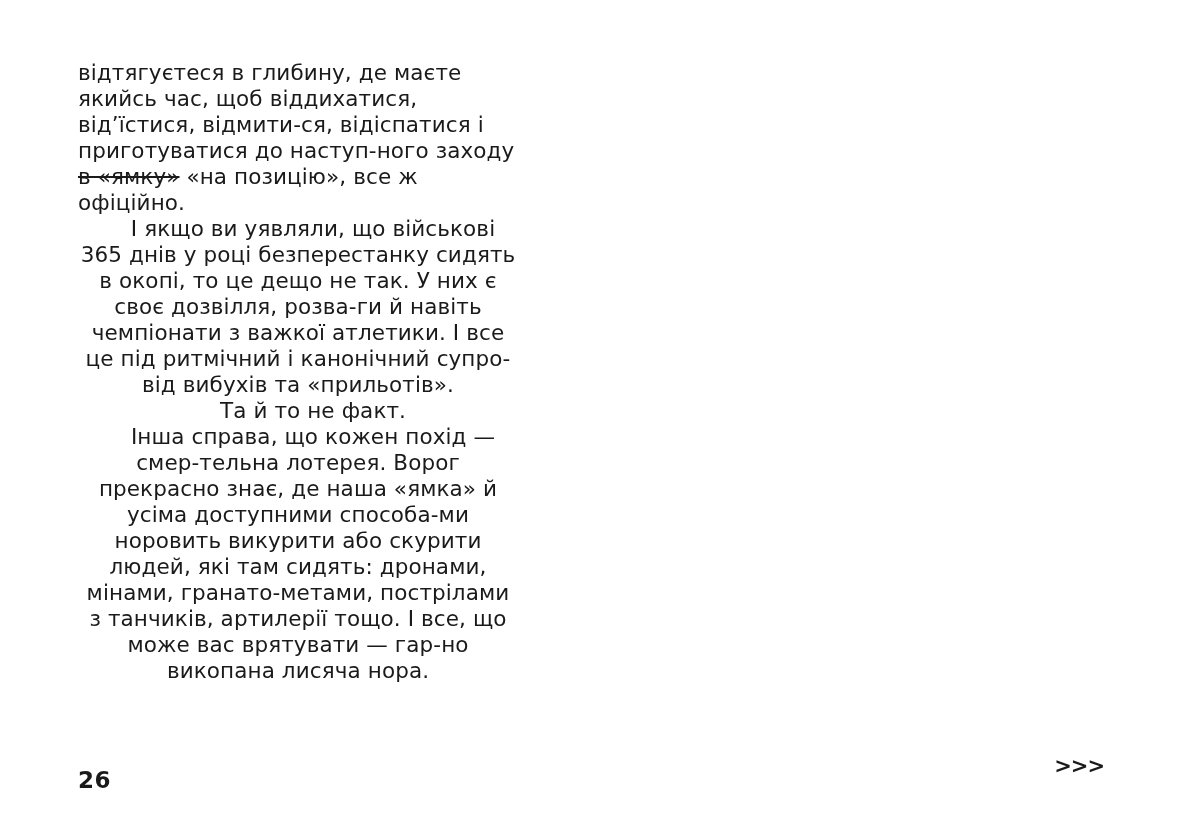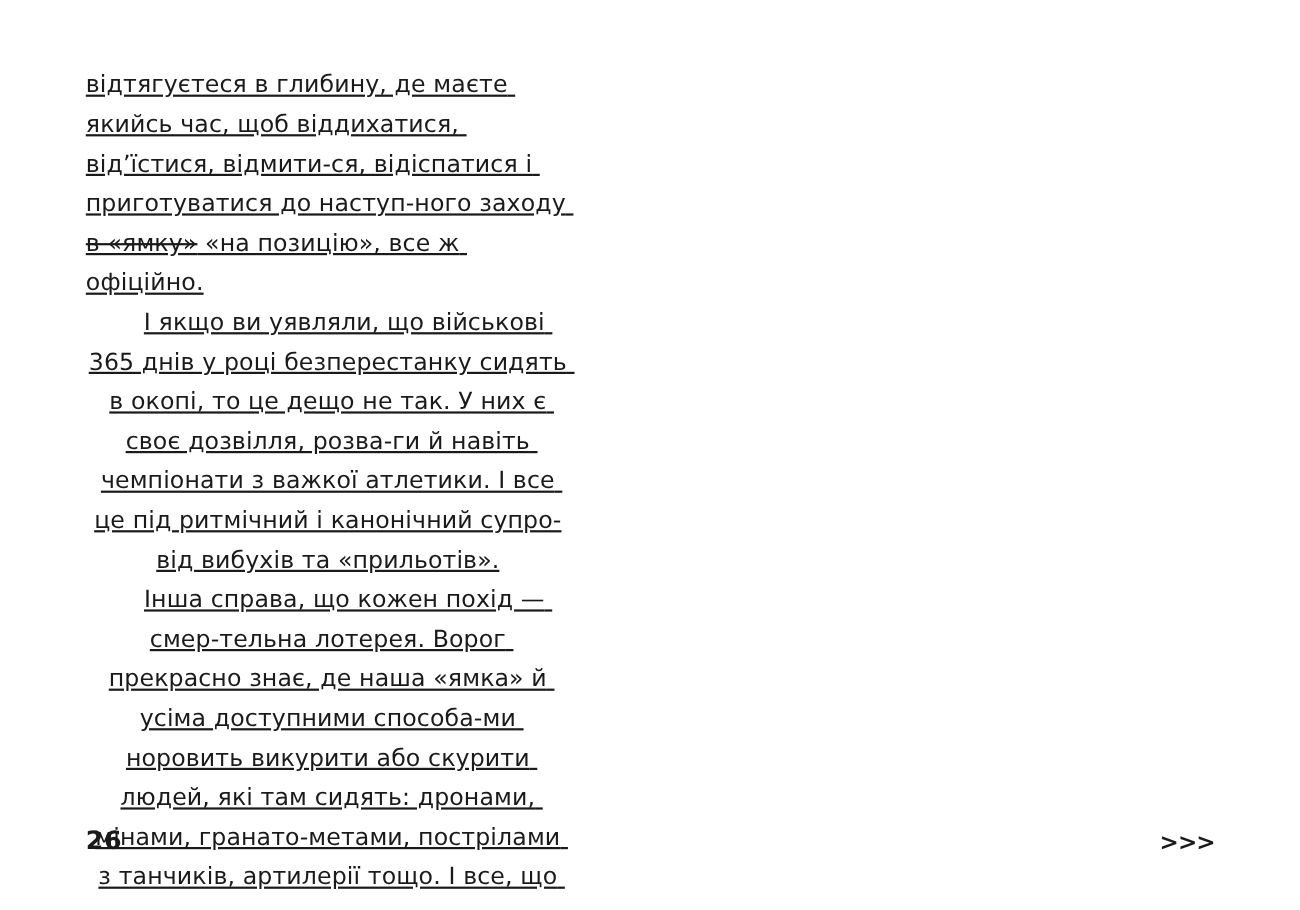--- a/index.html
+++ b/index.html
@@ -25,26 +25,25 @@
   .text-column {
     position: absolute;
     left: 78px;
     top: 60px;
     width: 440px;
   }
 
   .para {
     margin: 0;
     font-size: 21.5px;
-    line-height: 36px;
+    line-height: 26px;
     letter-spacing: 0.1px;
     text-align: left;
     color: #1a1a1a;
     white-space: pre-wrap;
-    text-decoration: underline;
   }
 
   .para.indent {
     text-indent: 30px;
     text-align: center;
   }
 
   .strike {
     text-decoration: line-through;
     text-decoration-thickness: 1.5px;
@@ -54,21 +53,21 @@
     position: absolute;
     left: 0;
     top: 752px;
     width: 1182px;
     height: 40px;
   }
 
   .page-number {
     position: absolute;
     left: 78px;
-    top: 0;
+    top: 15px;
     font-size: 23px;
     font-weight: bold;
     letter-spacing: 0.5px;
     color: #1a1a1a;
     text-align: center;
   }
 
   .chevrons {
     position: absolute;
     right: 78px;
@@ -80,22 +79,22 @@
   }
 </style>
 </head>
 <body>
 
 <div class="page">
 
   <div class="text-column">
     <p class="para" id="p0"><span>відтягуєтеся в глибину, де маєте якийсь час, щоб віддихатися, від’їстися, відмити-ся, відіспатися і приготуватися до наступ-ного заходу </span><span class="strike">в «ямку»</span><span> «на позицію», все ж офіційно.</span></p>
     <p class="para indent" id="p1"><span>І якщо ви уявляли, що військові 365 днів у році безперестанку сидять в окопі, то це дещо не так. У них є своє дозвілля, розва-ги й навіть чемпіонати з важкої атлетики. І все це під ритмічний і канонічний супро-від вибухів та «прильотів».</span></p>
+    <p class="para indent" id="p3"><span>Та й то не факт.</span></p>
     <p class="para indent" id="p2"><span>Інша справа, що кожен похід — смер-тельна лотерея. Ворог прекрасно знає, де наша «ямка» й усіма доступними способа-ми норовить викурити або скурити людей, які там сидять: дронами, мінами, гранато-метами, пострілами з танчиків, артилерії тощо. І все, що може вас врятувати — гар-но викопана лисяча нора.</span></p>
-    <p class="para indent" id="p3"><span>Та й то не факт.</span></p>
   </div>
 
   <div class="footer">
     <div class="page-number">26</div>
     <div class="chevrons">&gt;&gt;&gt;</div>
   </div>
 
 </div>
 
 </body></html>

